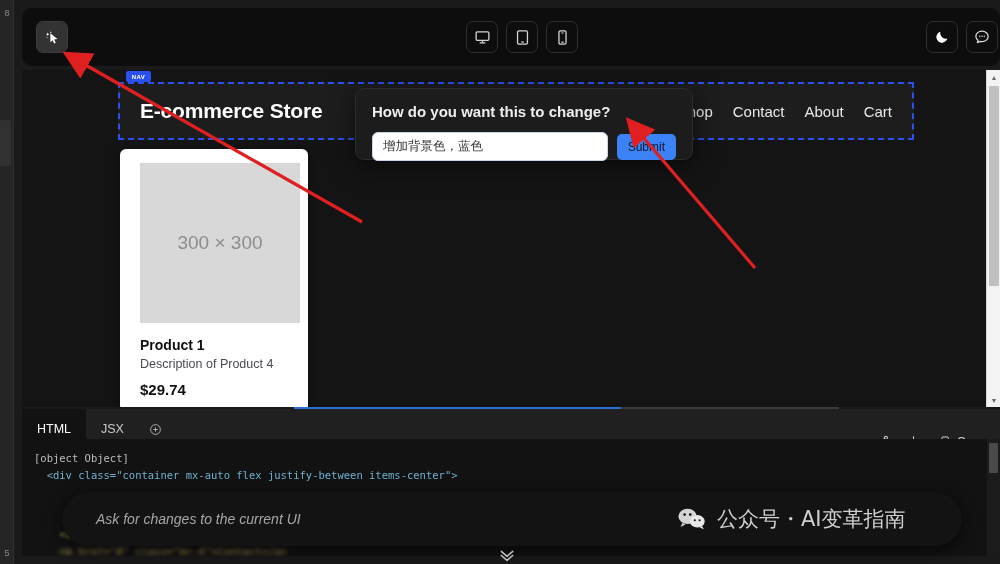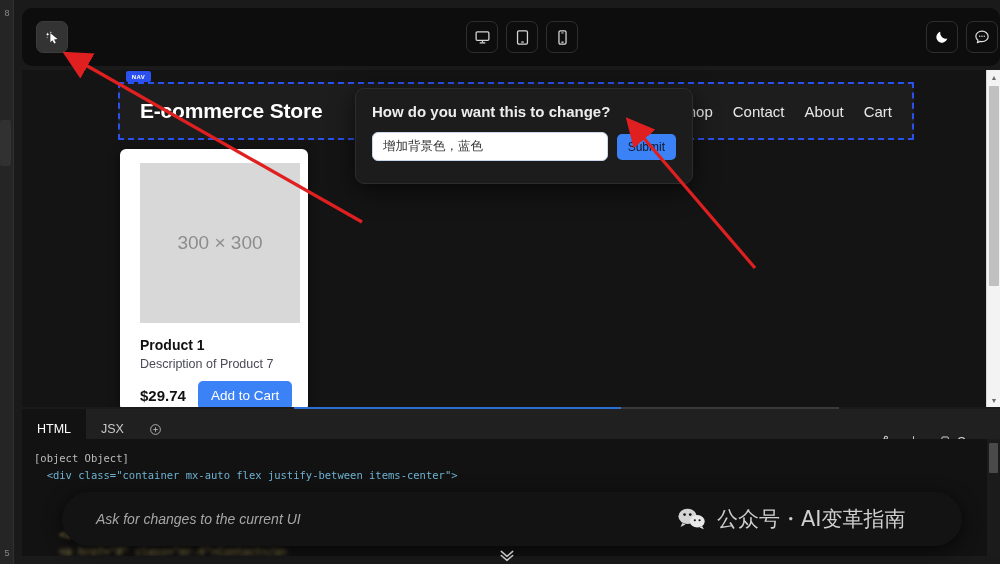--- a/index.html
+++ b/index.html
@@ -124,21 +124,21 @@
   }
   .pv-arrow.up { top: 0; }
   .pv-arrow.down { bottom: 0; }
   .pv-thumb {
     position: absolute; left: 2px; top: 16px; width: 10px; height: 200px;
     background: #c0c0c0; border-radius: 1px;
   }
 
   
   .modal {
-    position: absolute; left: 341px; top: 88px; width: 338px; height: 96px;
+    position: absolute; left: 341px; top: 88px; width: 338px; height: 72px;
     background: #1c1c1c; border: 1px solid #2c2c2c; border-radius: 9px;
     box-shadow: 0 6px 24px rgba(0,0,0,.6);
     padding: 14px 16px;
   }
   .modal-title {
     font-size: 15px; font-weight: bold; color: #ededed; margin-bottom: 12px;
   }
   .modal-row { display: flex; align-items: center; gap: 9px; }
   .modal-input {
     flex: 1; height: 29px; border-radius: 6px;
@@ -307,24 +307,23 @@
           <a href="#">About</a>
           <a href="#">Cart</a>
         </div>
       </div>
 
       <div class="sel-box"></div>
 
       <div class="card">
         <div class="card-img">300 × 300</div>
         <div class="card-title">Product 1</div>
-        <div class="card-desc">Description of Product 7</div>
+        <div class="card-desc">Description of Product 4</div>
         <div class="card-foot">
           <div class="card-price">$29.74</div>
-          <button class="card-cta">Add to Cart</button>
         </div>
       </div>
 
       <div class="pv-scroll">
         <div class="pv-arrow up">▲</div>
         <div class="pv-thumb"></div>
         <div class="pv-arrow down">▼</div>
       </div>
     </div>
 

